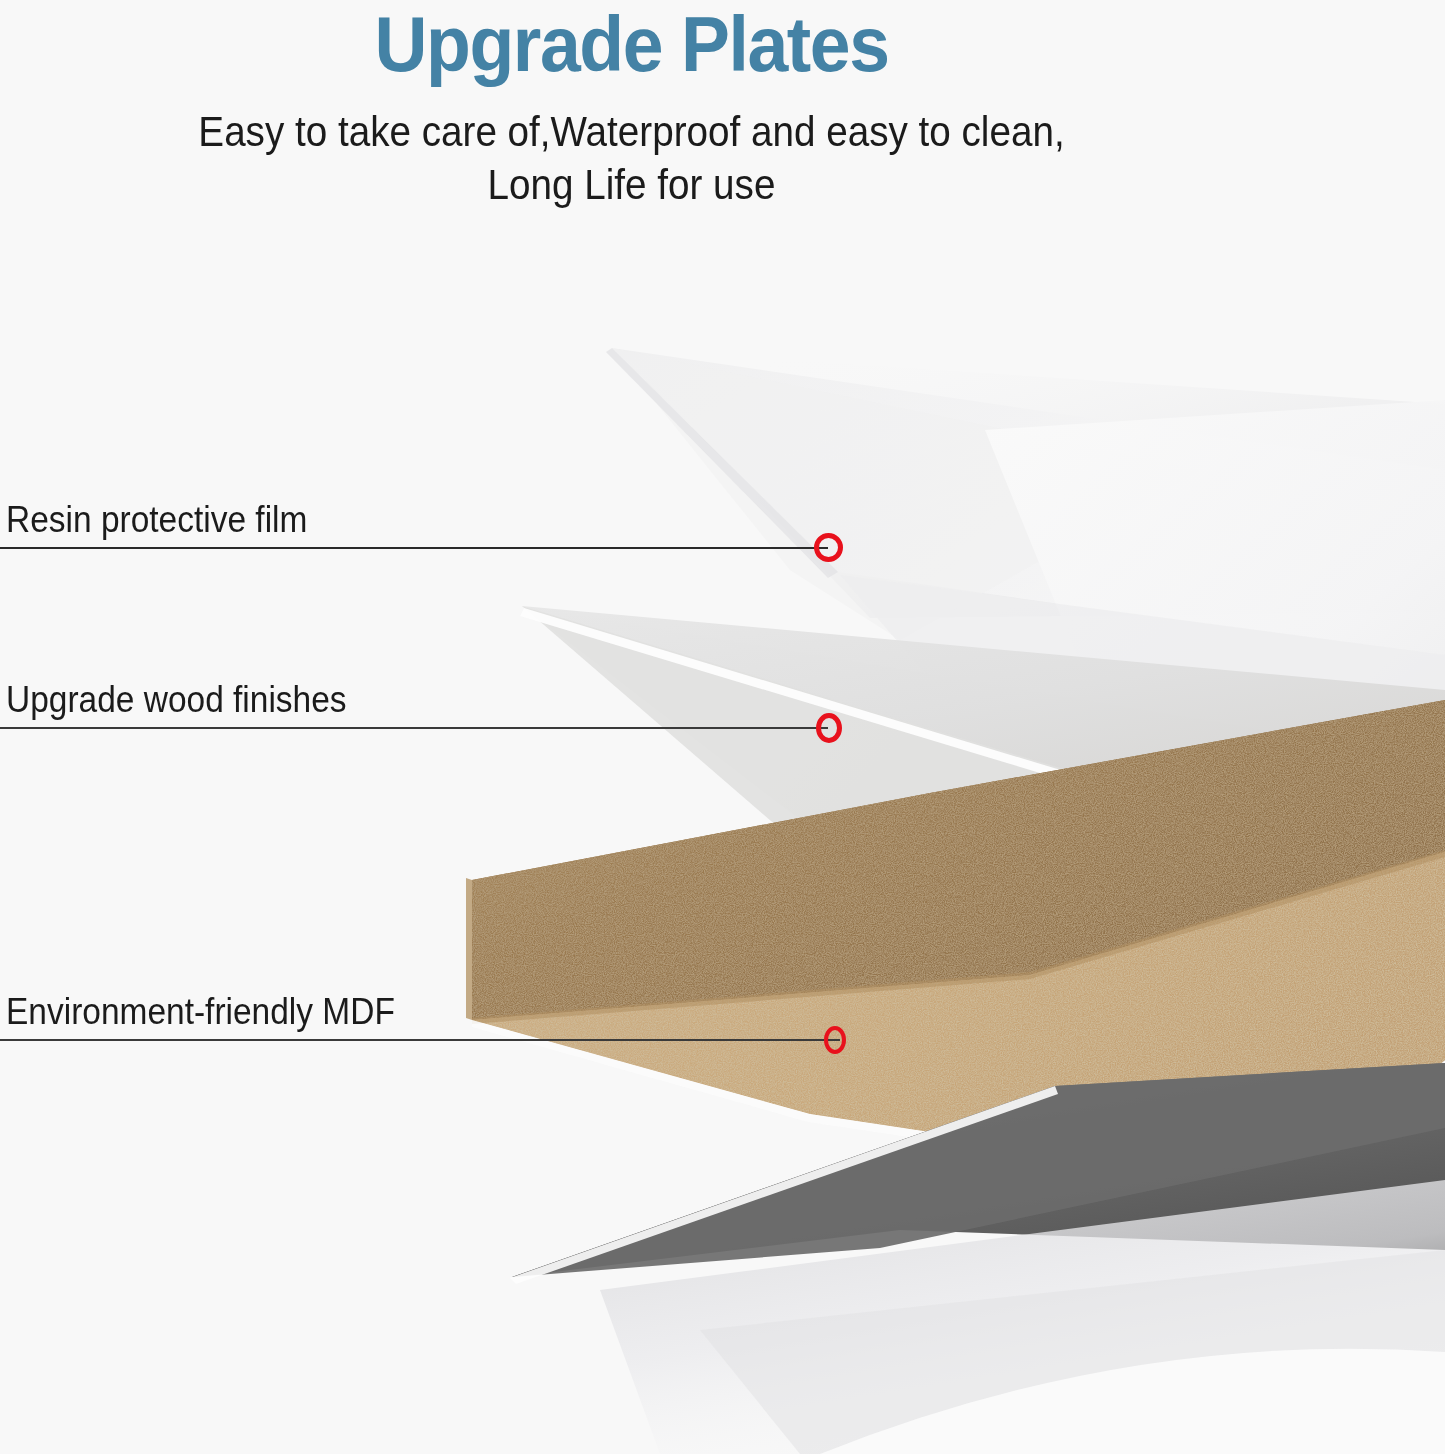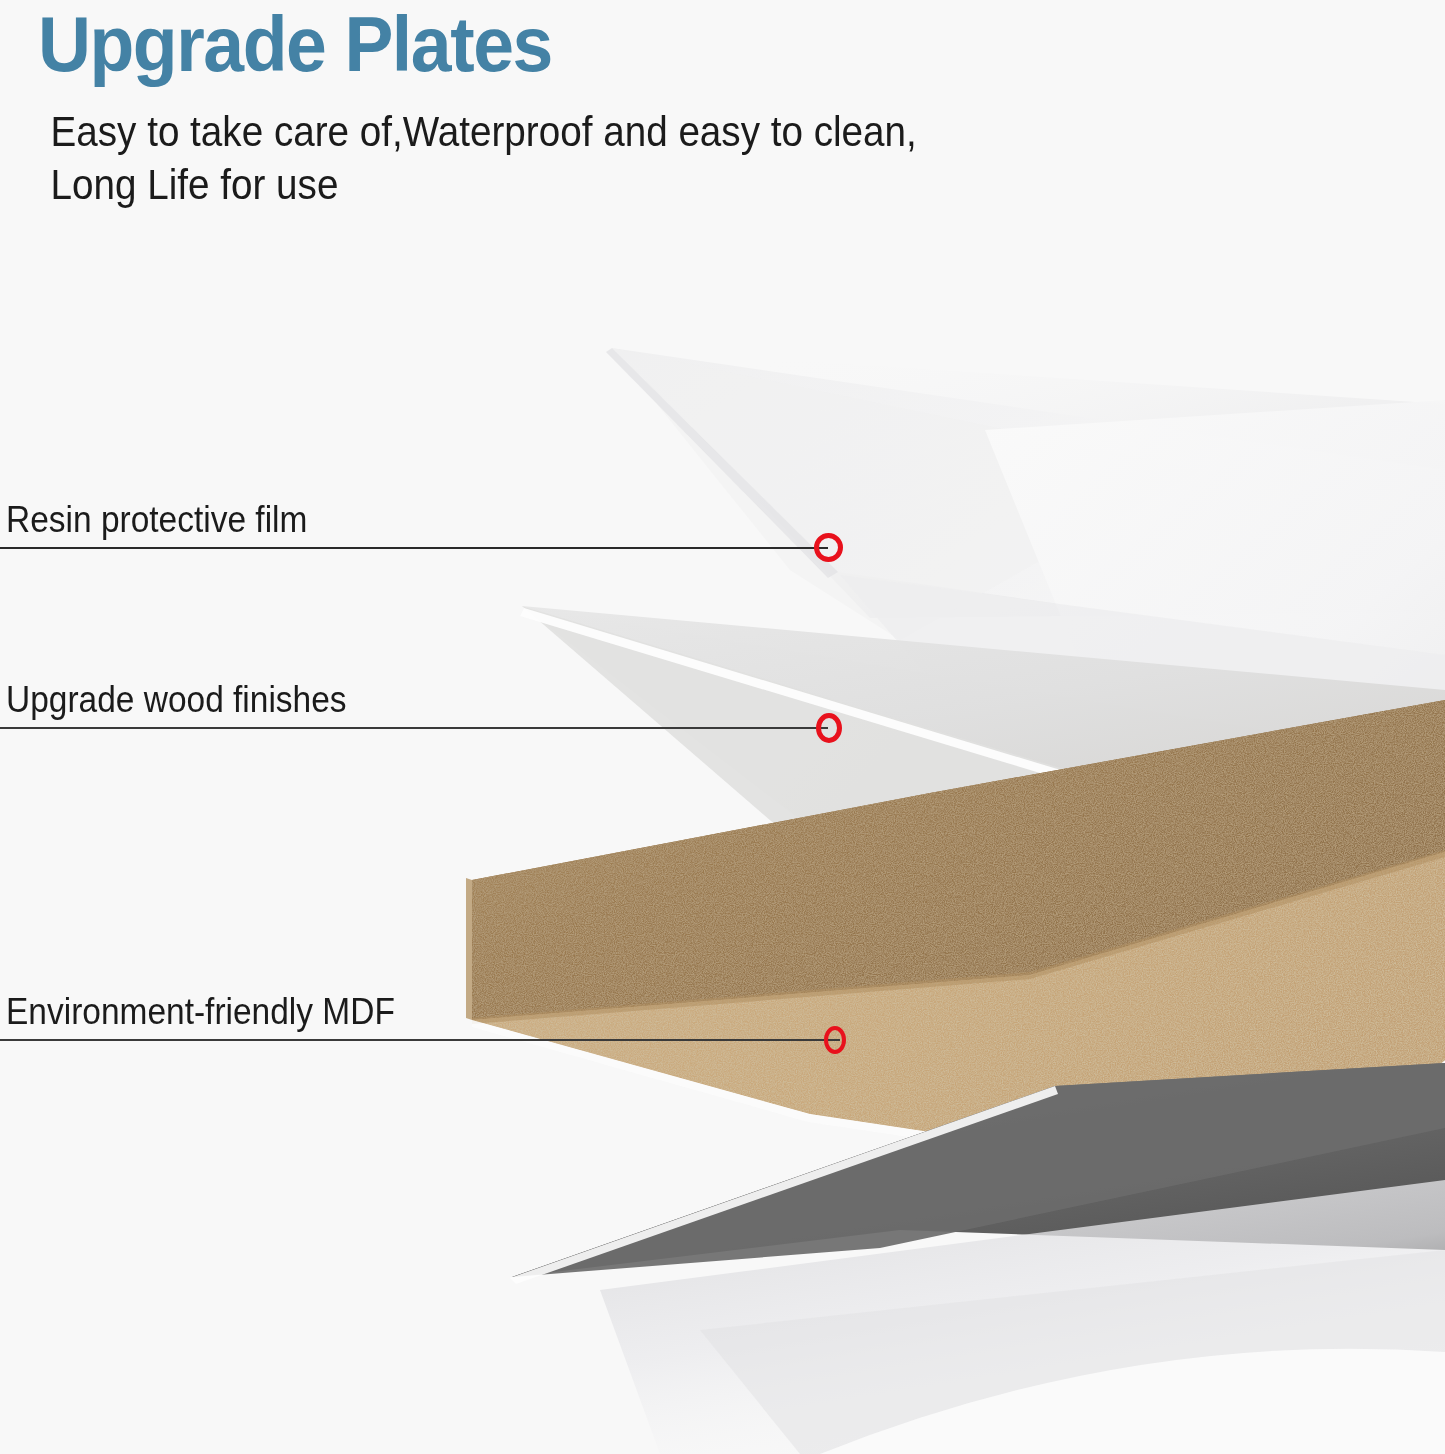--- a/index.html
+++ b/index.html
@@ -18,21 +18,21 @@
     background: #f8f8f8;
     overflow: hidden;
   }
 
   
   #header {
     position: absolute;
     top: 0;
     left: 0;
     width: 1263px;
-    text-align: left;
+    text-align: center;
     z-index: 40;
   }
 
   #page-title {
     margin: 0;
     padding-top: 2px;
     font-family: "Liberation Sans", sans-serif;
     font-size: 78px;
     font-weight: 700;
     letter-spacing: -1.5px;

